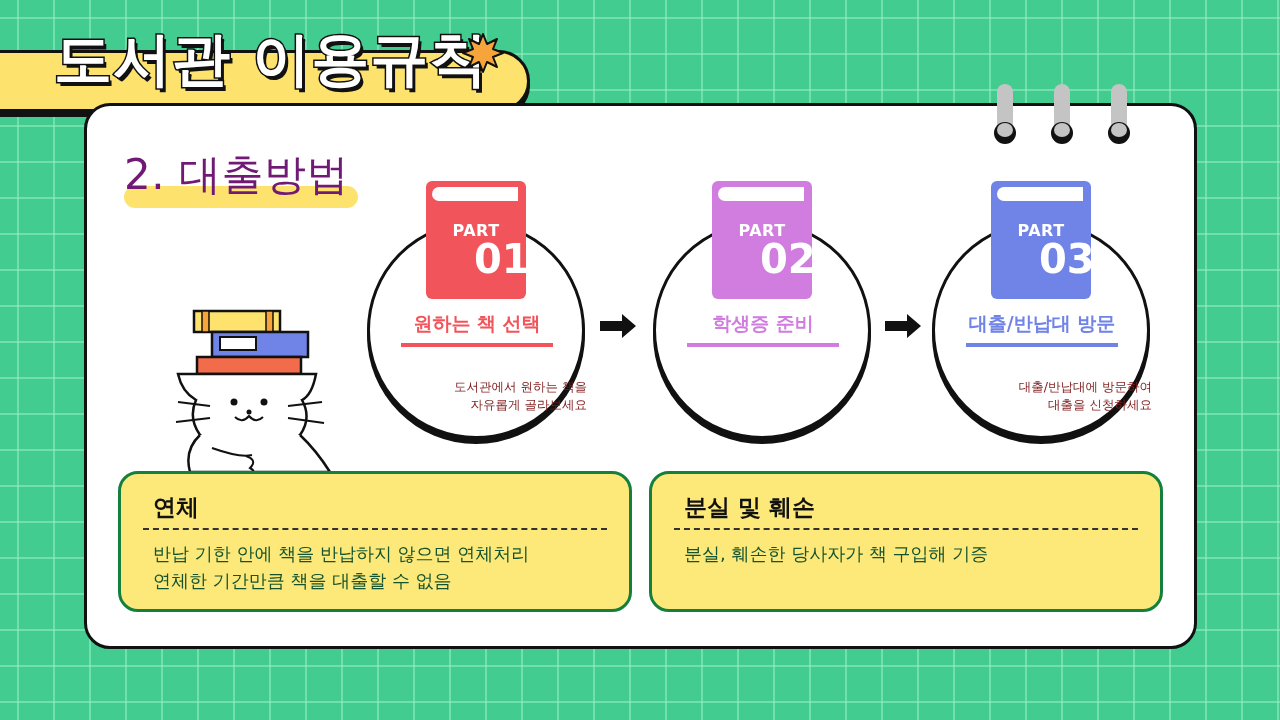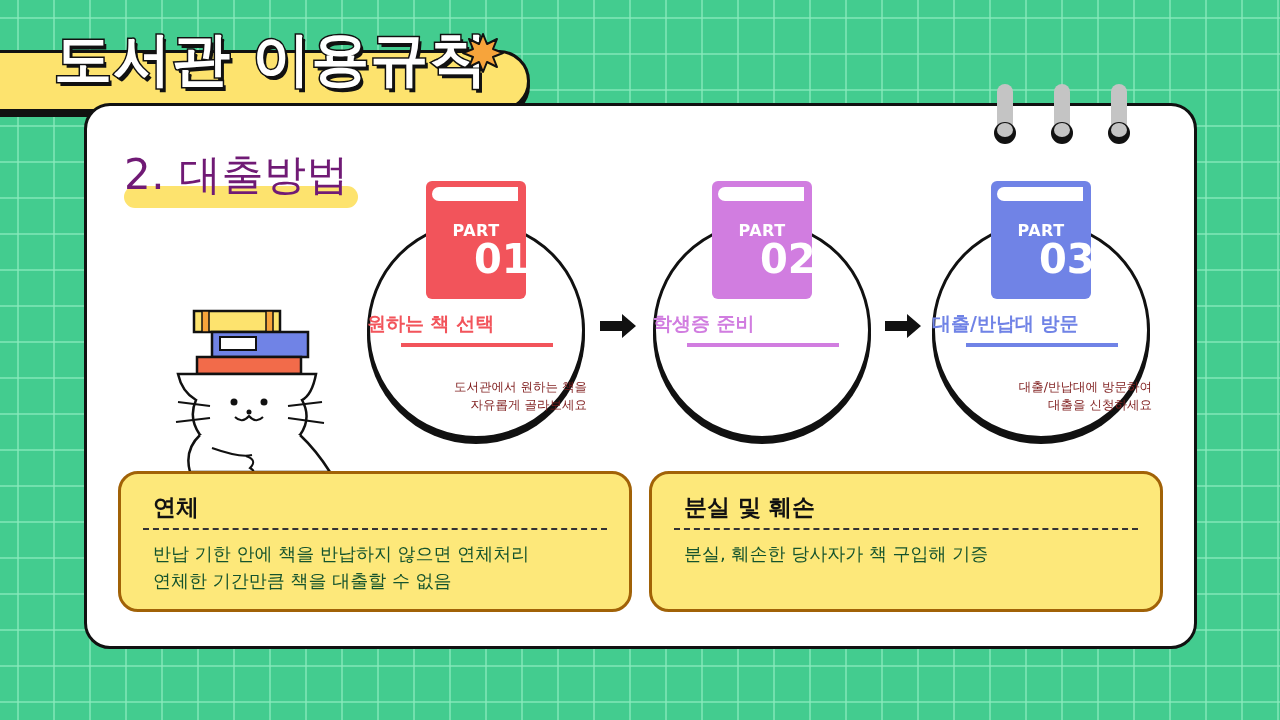--- a/index.html
+++ b/index.html
@@ -51,33 +51,33 @@
   .step { position: absolute; width: 220px; height: 230px; }
   .circle {
     position: absolute; left: 0; top: 14px; width: 218px; height: 218px; border-radius: 50%;
     background: #fff; border: 3px solid #111; box-shadow: 0 5px 0 #111;
   }
   .book { position: absolute; left: 59px; top: 0; width: 100px; height: 118px; }
   .book-body { position: absolute; inset: 0; border-radius: 6px; }
   .book-pages { position: absolute; left: 6px; top: 6px; width: 86px; height: 14px; background: #fff; border-radius: 7px 0 0 7px; }
   .book-part { position: absolute; left: 0; right: 0; top: 40px; text-align: center; color: #fff; font-weight: 700; font-size: 16px; letter-spacing: 0.5px; }
   .book-num { position: absolute; left: 0; right: 0; top: 58px; text-align: center; color: #fff; font-weight: 700; font-size: 40px; line-height: 1; padding-left: 48px; }
-  .step-title { position: absolute; left: 0; right: 0; top: 130px; font-weight: 900; font-size: 19px; }
+  .step-title { position: absolute; left: 0; right: 0; top: 130px; text-align: center; font-weight: 900; font-size: 19px; }
   .step-line { position: absolute; left: 34px; right: 34px; top: 162px; height: 4px; }
   .step-desc { position: absolute; left: 0; right: 0; top: 178px; text-align: right; font-size: 12.5px; line-height: 18px; color: #7f1d1d; margin-top: 19px; }
 
   .arrow { position: absolute; width: 36px; height: 24px; }
 
   
   .cat { position: absolute; left: 140px; top: 300px; width: 220px; height: 180px; }
 
   
   .info {
     position: absolute; top: 471px; height: 141px; background: #fde87a;
-    border: 3px solid #a16207; border-radius: 20px;
+    border: 3px solid #15803d; border-radius: 20px;
   }
   .info-title { position: absolute; left: 32px; top: 18px; font-size: 23px; font-weight: 900; color: #111; }
   .info-sep { position: absolute; left: 22px; right: 22px; top: 54px; border-top: 2px dashed #333; }
   .info-lines { position: absolute; left: 32px; top: 66px; font-size: 18px; line-height: 27px; color: #14532d; }
 </style>
 </head>
 <body>
 
 <div class="title-banner"></div>
 <div class="title-text">도서관 이용규칙</div>

